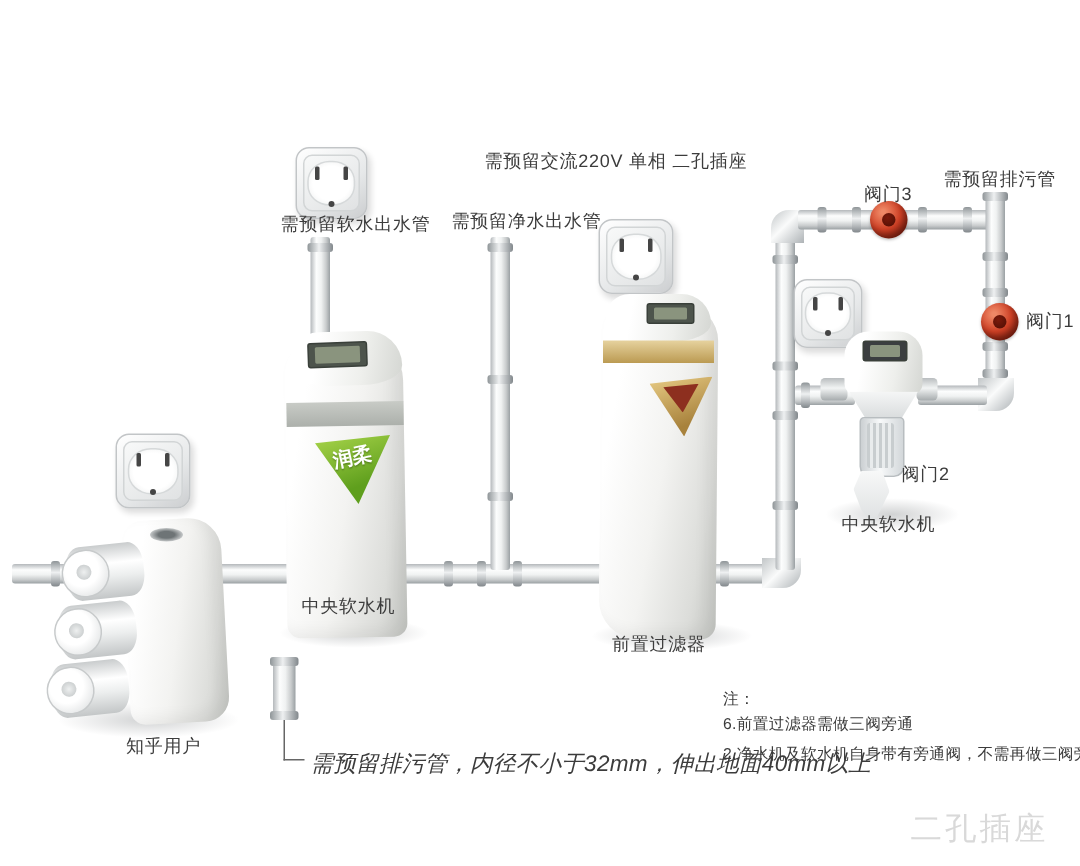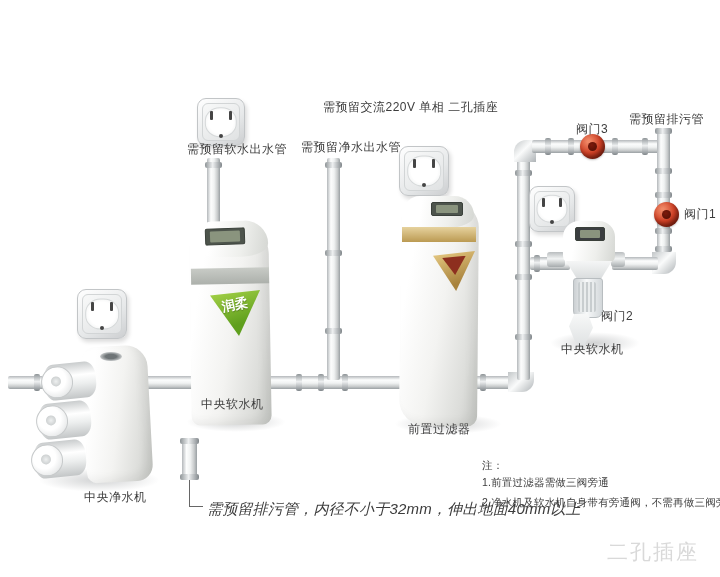--- a/index.html
+++ b/index.html
@@ -192,22 +192,22 @@
   <div class="lbl" style="left:323px;top:99px;">需预留交流220V 单相 二孔插座</div>
   <div class="lbl" style="left:301px;top:139px;">需预留净水出水管</div>
   <div class="lbl" style="left:187px;top:141px;">需预留软水出水管</div>
   <div class="lbl" style="left:629px;top:111px;">需预留排污管</div>
   <div class="lbl" style="left:576px;top:121px;">阀门3</div>
   <div class="lbl" style="left:684px;top:206px;">阀门1</div>
   <div class="lbl" style="left:601px;top:308px;">阀门2</div>
   <div class="lbl" style="left:561px;top:341px;">中央软水机</div>
   <div class="lbl" style="left:201px;top:396px;">中央软水机</div>
   <div class="lbl" style="left:408px;top:421px;">前置过滤器</div>
-  <div class="lbl" style="left:84px;top:489px;">中央净水机</div>
+  <div class="lbl" style="left:84px;top:489px;">知乎用户</div>
   <div class="lbl lbl-sm" style="left:207px;top:500px;font-size:15px;font-style:italic;">需预留排污管，内径不小于32mm，伸出地面40mm以上</div>
 
   <div class="lbl lbl-sm" style="left:482px;top:459px;">注：</div>
-  <div class="lbl lbl-sm" style="left:482px;top:476px;">1.前置过滤器需做三阀旁通</div>
+  <div class="lbl lbl-sm" style="left:482px;top:476px;">6.前置过滤器需做三阀旁通</div>
   <div class="lbl lbl-sm" style="left:482px;top:496px;">2.净水机及软水机自身带有旁通阀，不需再做三阀旁通</div>
 
   <div class="watermark" style="left:607px;top:538px;">二孔插座</div>
 
 </div>
 
 </body></html>

